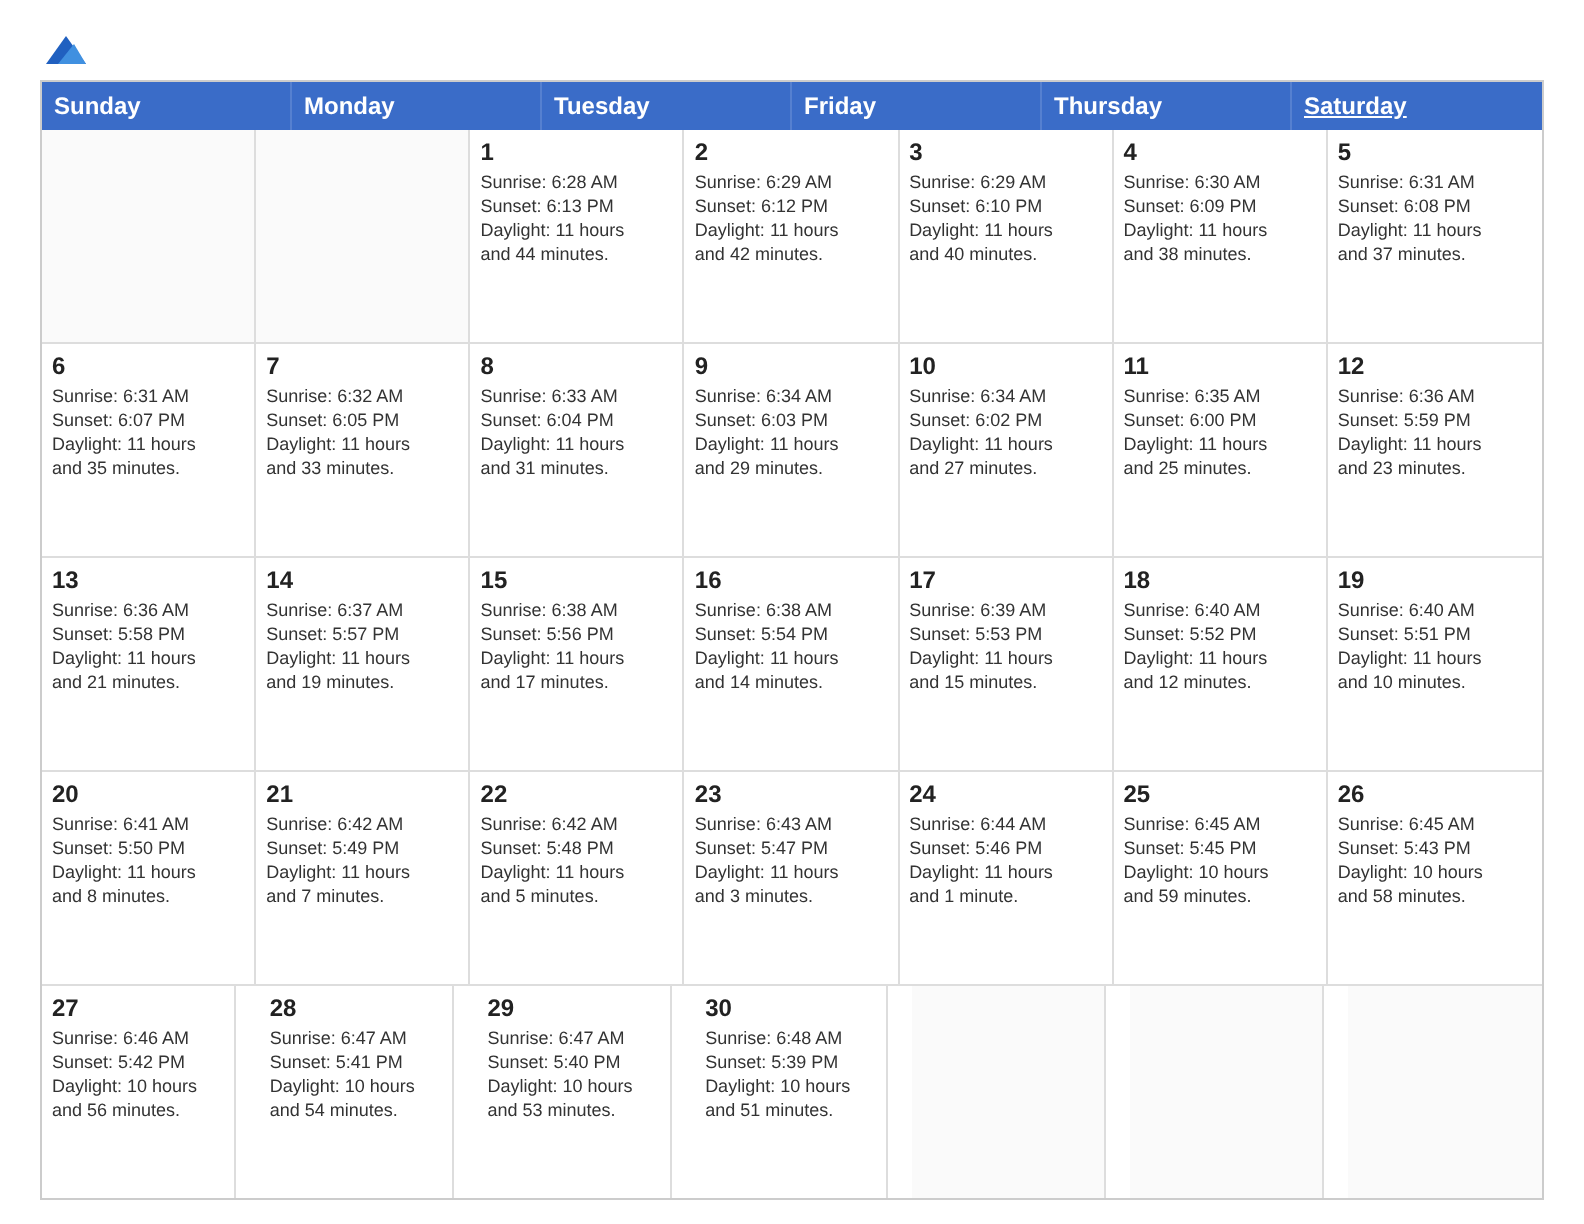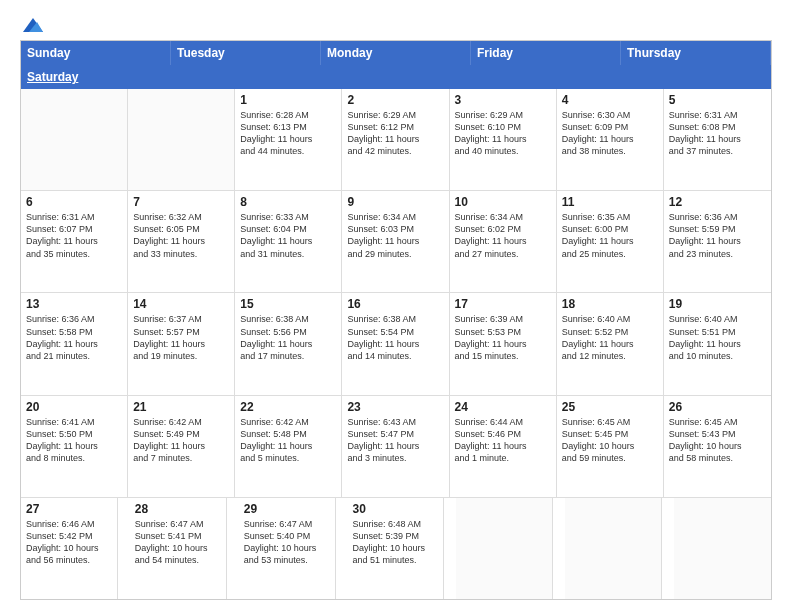--- a/index.html
+++ b/index.html
@@ -52,21 +52,21 @@
       color: #444;
     }
     .calendar {
       flex: 1;
       display: flex;
       flex-direction: column;
       border: 1px solid #ccc;
     }
     .cal-header {
       display: grid;
-      grid-template-columns: repeat(5, 1fr);
+      grid-template-columns: repeat(6, 1fr);
       background: #3a6cc8;
     }
     .cal-header-cell {
       color: #fff;
       font-size: 12px;
       font-weight: bold;
       padding: 5px 6px;
       border-right: 1px solid #5580d0;
       text-align: left;
     }
@@ -126,22 +126,22 @@
     </div>
     <div class="title-section">
       <div class="month-title"></div>
       <div class="subtitle"></div>
     </div>
   </div>
 
   <div class="calendar">
     <div class="cal-header">
     <div class="cal-header-cell">Sunday</div>
+        <div class="cal-header-cell">Monday</div>
         <div class="cal-header-cell">Tuesday</div>
-        <div class="cal-header-cell">Monday</div>
         <div class="cal-header-cell">Friday</div>
         <div class="cal-header-cell">Thursday</div>
         <div class="cal-header-cell">Saturday</div>
       </div>
     <div class="cal-body">
     <div class="cal-row">
           <div class="cal-cell empty"></div>
           <div class="cal-cell empty"></div>
           <div class="cal-cell">
             <span class="day-num">1</span>

